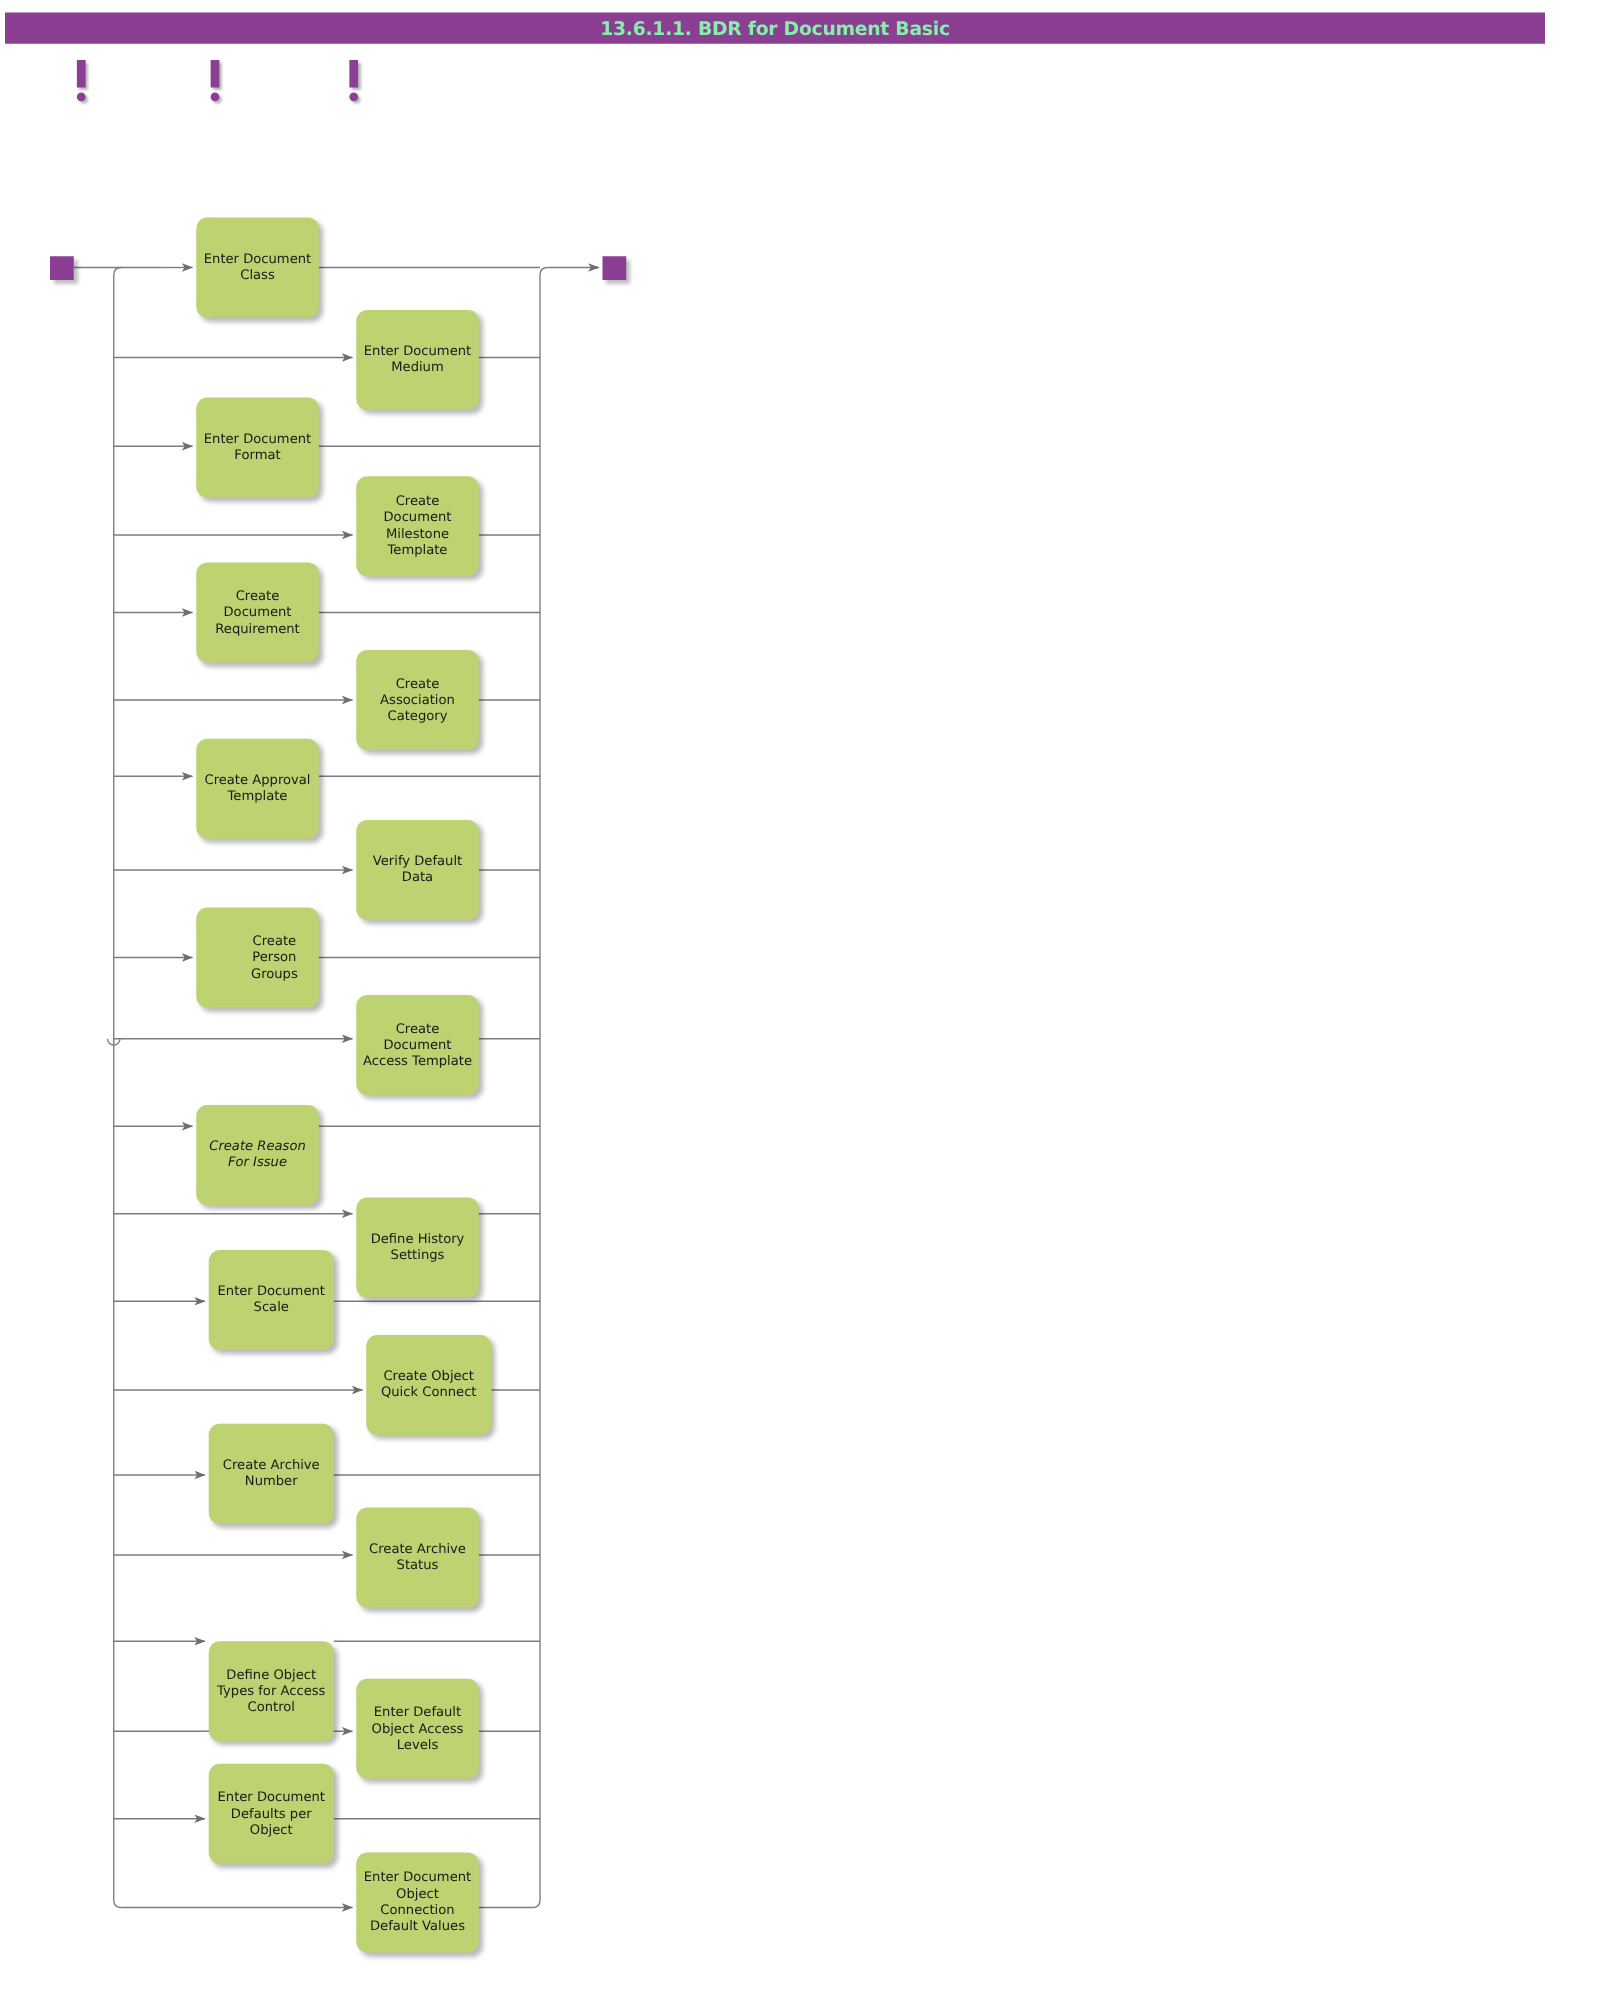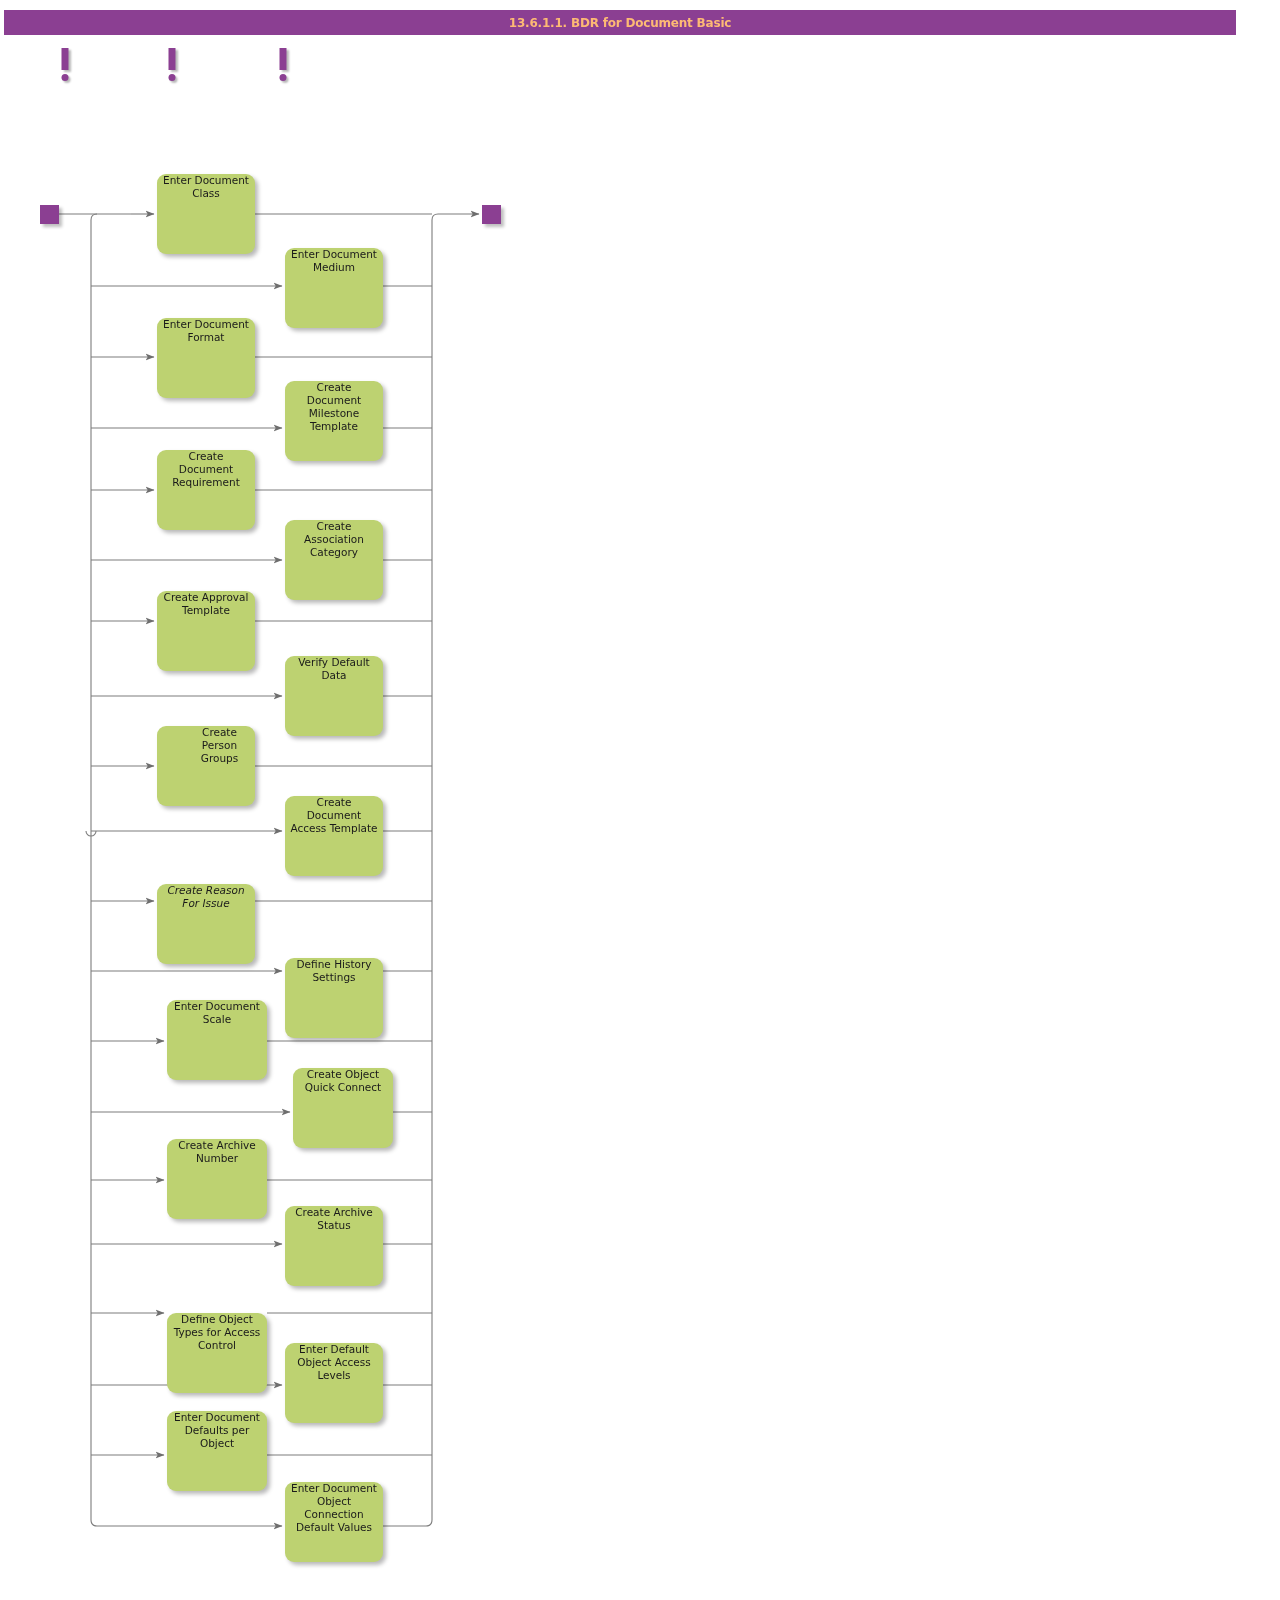--- a/index.html
+++ b/index.html
@@ -16,22 +16,22 @@
   }
 
   
   #title-bar {
     position: absolute;
     left: 4px;
     top: 10px;
     width: 1232px;
     height: 25px;
     background: #8b3f92;
-    color: #fdba74;
-    font-size: 12px;
+    color: #86efac;
+    font-size: 15px;
     font-weight: bold;
     display: flex;
     align-items: center;
     justify-content: center;
     letter-spacing: -0.2px;
   }
 
   
   .info-marker {
     position: absolute;
@@ -91,21 +91,21 @@
     box-shadow: 3px 3px 3px rgba(0,0,0,0.25);
   }
 
   
   .activity {
     position: absolute;
     background: #bdd271;
     border-radius: 9px;
     box-shadow: 3px 3px 4px rgba(0,0,0,0.28);
     display: flex;
-    align-items: flex-start;
+    align-items: center;
     justify-content: center;
     text-align: center;
     color: #1a1a1a;
     font-size: 10.5px;
     line-height: 13px;
     padding: 0 4px;
     box-sizing: border-box;
     white-space: pre-line;
   }
 </style>

